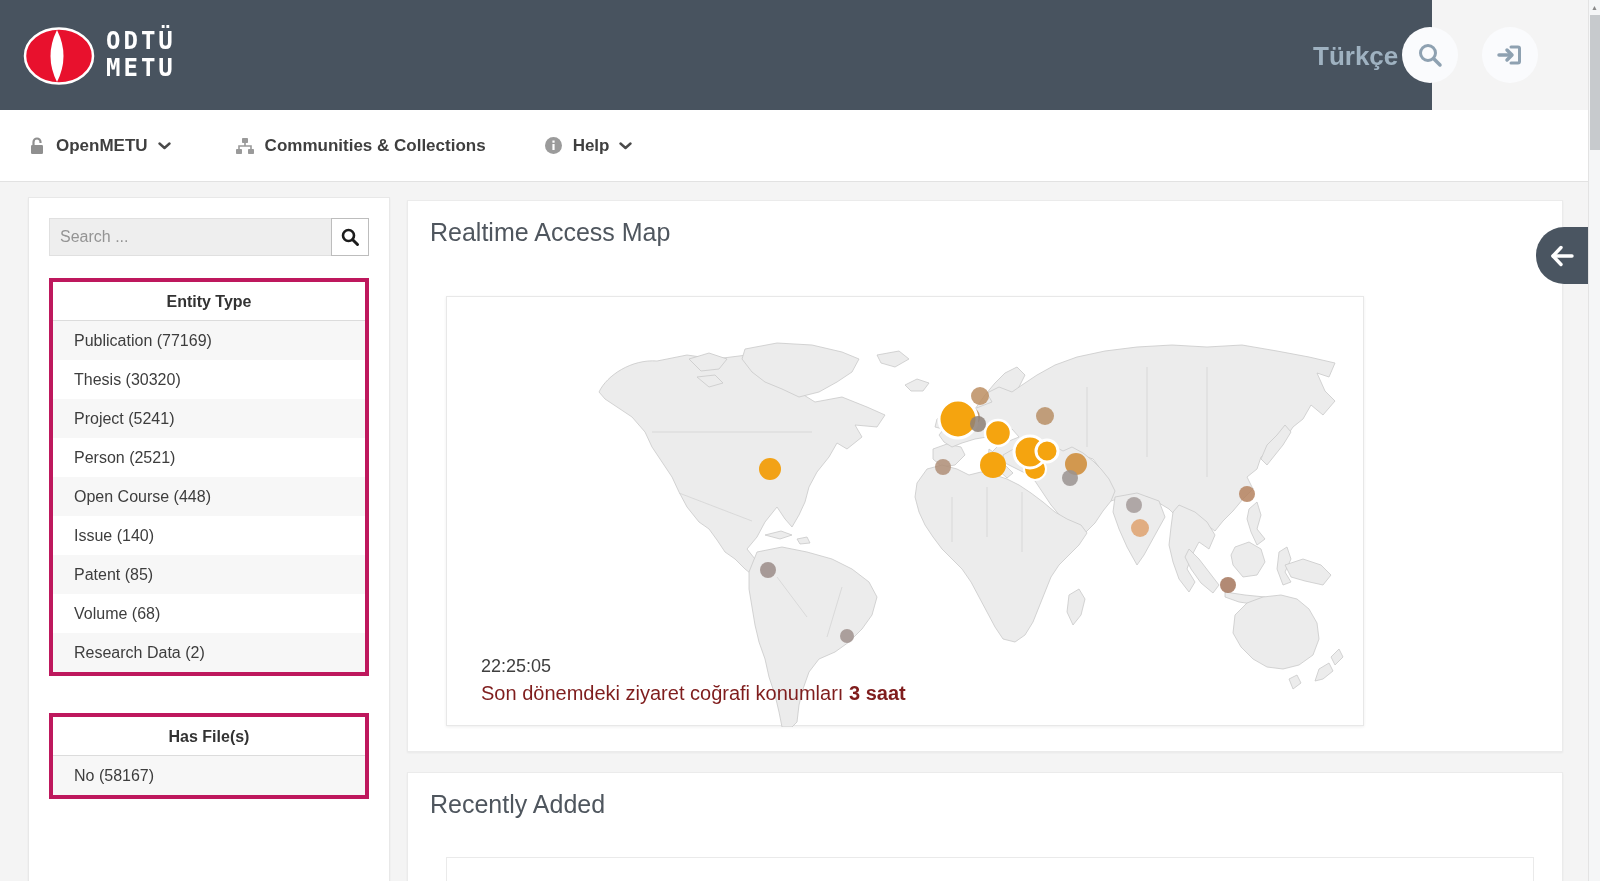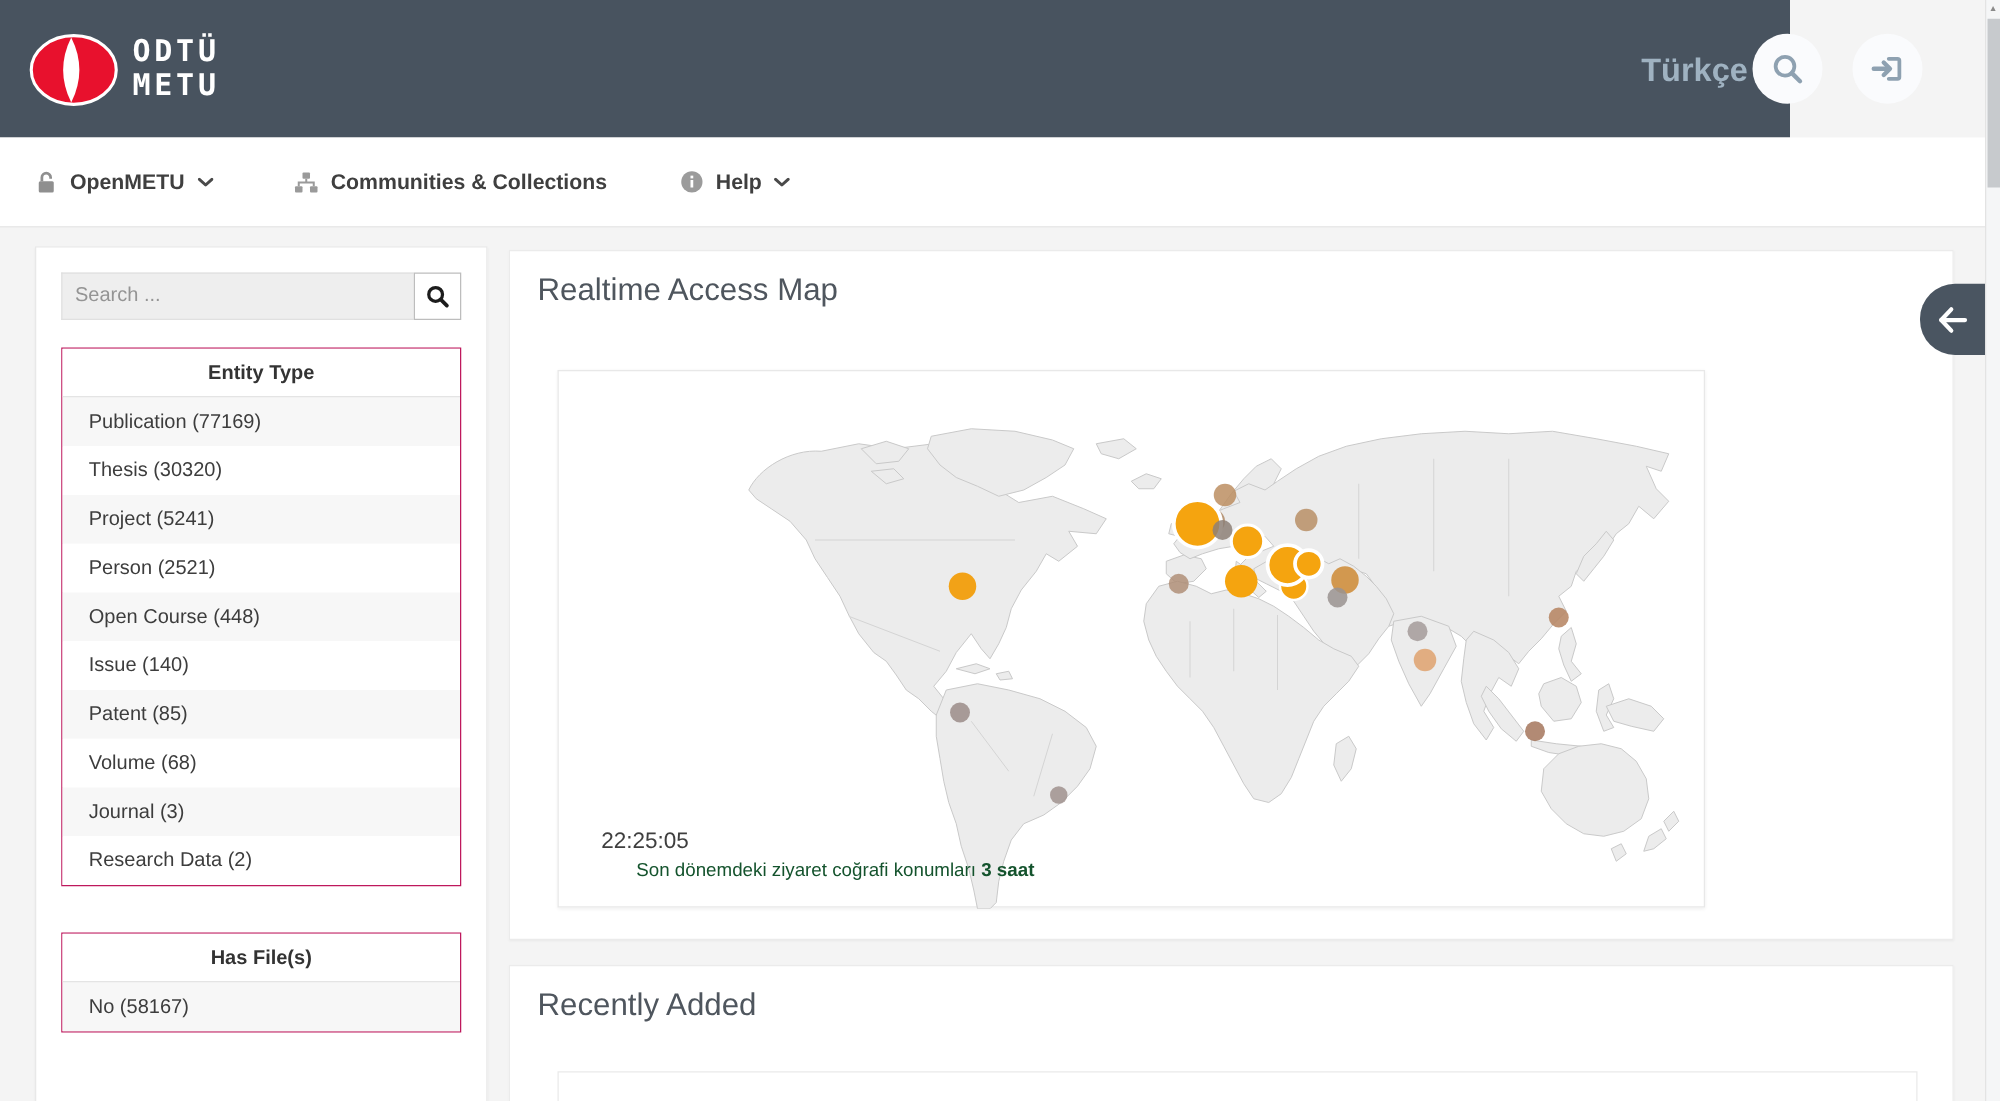--- a/index.html
+++ b/index.html
@@ -27,38 +27,38 @@
 
   
   .sidebar { position:absolute; left:28px; top:197px; width:362px; height:700px; background:#fff;
              border:1px solid #e8e8e8; box-shadow:0 1px 2px rgba(0,0,0,.05); padding:20px; }
   .search-row { display:flex; height:38px; }
   .search-row input { flex:1; height:38px; background:#eeeeee; border:1px solid #e0e0e0; border-right:none;
                       padding:0 10px; font-size:16px; color:#0369a1; font-family:"Liberation Sans",sans-serif; }
   .search-row input::placeholder { color:#949494; }
   .search-btn { width:38px; height:38px; background:#fff; border:1px solid #bdbdbd; display:flex;
                 align-items:center; justify-content:center; cursor:pointer; }
-  .facet-table { margin-top:22px; border:1px solid #be185d; }
+  .facet-table { margin-top:22px; border:4px solid #be185d; }
   .facet-table .fhead { height:39px; line-height:39px; text-align:center; font-weight:bold; font-size:16px;
                         color:#333; border-bottom:1px solid #dcdcdc; background:#fff; }
   .frow { height:39px; line-height:39px; padding-left:21px; font-size:16px; color:#3d3d3d; background:#fff; cursor:pointer; }
   .frow:nth-child(odd) { background:#f7f7f7; }
   .ht { margin-top:37px; }
 
   
   .card { position:absolute; background:#fff; border:1px solid #ebebeb; box-shadow:0 1px 2px rgba(0,0,0,.05); }
   .card-map { left:407px; top:200px; width:1156px; height:552px; }
   .card-recent { left:407px; top:772px; width:1156px; height:150px; }
   .card-title { position:absolute; left:22px; top:17px; font-size:25px; color:#4f565e; }
   .map-panel { position:absolute; left:38px; top:95px; width:918px; height:430px; background:#fff;
                border:1px solid #e8e8e8; box-shadow:0 1px 3px rgba(0,0,0,.07); }
   .map-panel svg { display:block; }
   .map-caption { position:absolute; left:34px; bottom:20px; }
   .map-time { font-size:18px; color:#3f3f3f; margin-bottom:5px; }
-  .map-sub { font-size:15px; color:#14532d;margin-left:28px; }
+  .map-sub { font-size:20px; color:#7f1d1d; }
   .map-sub b { font-weight:bold; }
   .recent-panel { position:absolute; left:38px; top:84px; width:1088px; height:60px; background:#fff; border:1px solid #eaeaea; }
 
   
   .collapse-btn { position:absolute; right:12px; top:227px; width:52px; height:57px; background:#4a5561;
                   border-radius:28px 0 0 28px; display:flex; align-items:center; justify-content:center; cursor:pointer; z-index:5; }
 
   
   .scrollbar { position:absolute; right:0; top:0; width:12px; height:881px; background:#f5f6f7; border-left:1px solid #e3e3e3; z-index:9; }
   .sb-up { height:14px; display:flex; align-items:center; justify-content:center; font-size:7px; color:#8a8a8a; }
@@ -142,21 +142,20 @@
       <div class="fhead">Entity Type</div>
       <div id="entity-rows">
           <div class="frow">Publication (77169)</div>
           <div class="frow">Thesis (30320)</div>
           <div class="frow">Project (5241)</div>
           <div class="frow">Person (2521)</div>
           <div class="frow">Open Course (448)</div>
           <div class="frow">Issue (140)</div>
           <div class="frow">Patent (85)</div>
           <div class="frow">Volume (68)</div>
-          <div class="frow">Journal (3)</div>
           <div class="frow">Research Data (2)</div>
         </div>
     </div>
 
     <div class="facet-table ht">
       <div class="fhead">Has File(s)</div>
       <div id="hasfile-rows">
           <div class="frow">No (58167)</div>
         </div>
     </div>

